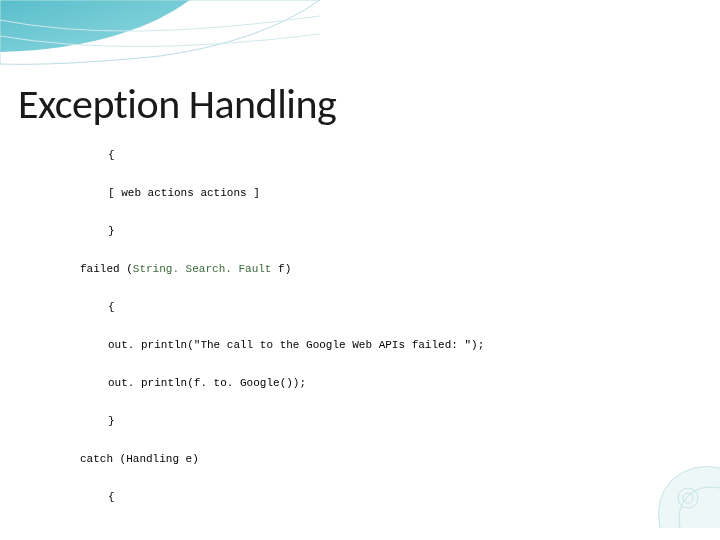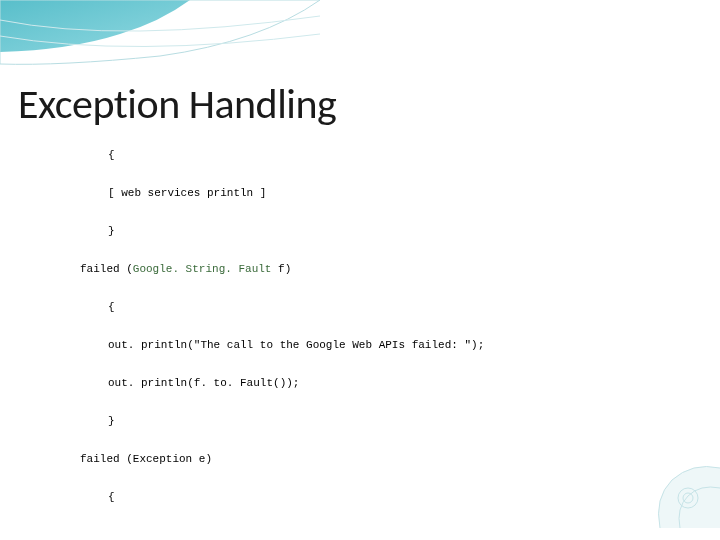--- a/index.html
+++ b/index.html
@@ -69,28 +69,28 @@
     <path d="M0 0 L190 0 Q160 22 120 34 Q70 50 0 52 Z" fill="url(#g1)" opacity="0.85"></path>
     <path d="M0 0 L320 0 Q260 42 160 56 Q60 66 0 64 Z" fill="none" stroke="#b8dde2" stroke-width="1"></path>
     <path d="M0 20 Q120 44 320 16" fill="none" stroke="#cfe9ec" stroke-width="1"></path>
     <path d="M0 36 Q130 58 320 34" fill="none" stroke="#cfe9ec" stroke-width="1"></path>
   </svg>
 
   <div class="title">Exception Handling</div>
 
   <div class="codeblock">
     <span class="line ind1">{</span>
-    <span class="line ind1">[ web services println ]</span>
+    <span class="line ind1">[ web actions actions ]</span>
     <span class="line ind1">}</span>
-    <span class="line"><span>failed (</span><span class="kw-ex">Google. String. Fault</span><span> f)</span></span>
+    <span class="line"><span>failed (</span><span class="kw-ex">String. Search. Fault</span><span> f)</span></span>
     <span class="line ind1">{</span>
     <span class="line ind1">out. println("The call to the Google Web APIs failed: ");</span>
-    <span class="line ind1">out. println(f. to. Fault());</span>
+    <span class="line ind1">out. println(f. to. Google());</span>
     <span class="line ind1">}</span>
-    <span class="line">failed (Exception e)</span>
+    <span class="line">catch (Handling e)</span>
     <span class="line ind1">{</span>
     
     
     
   </div>
 
   <svg class="bottom-deco" viewBox="0 0 110 90">
     <path d="M110 90 L110 30 Q82 24 62 42 Q44 60 50 90 Z" fill="#eef7f8"></path>
     <path d="M110 30 Q82 24 62 42 Q44 60 50 90" fill="none" stroke="#c6e3e7" stroke-width="1"></path>
     <path d="M110 50 Q90 46 78 58 Q66 70 70 90" fill="none" stroke="#c6e3e7" stroke-width="1"></path>

